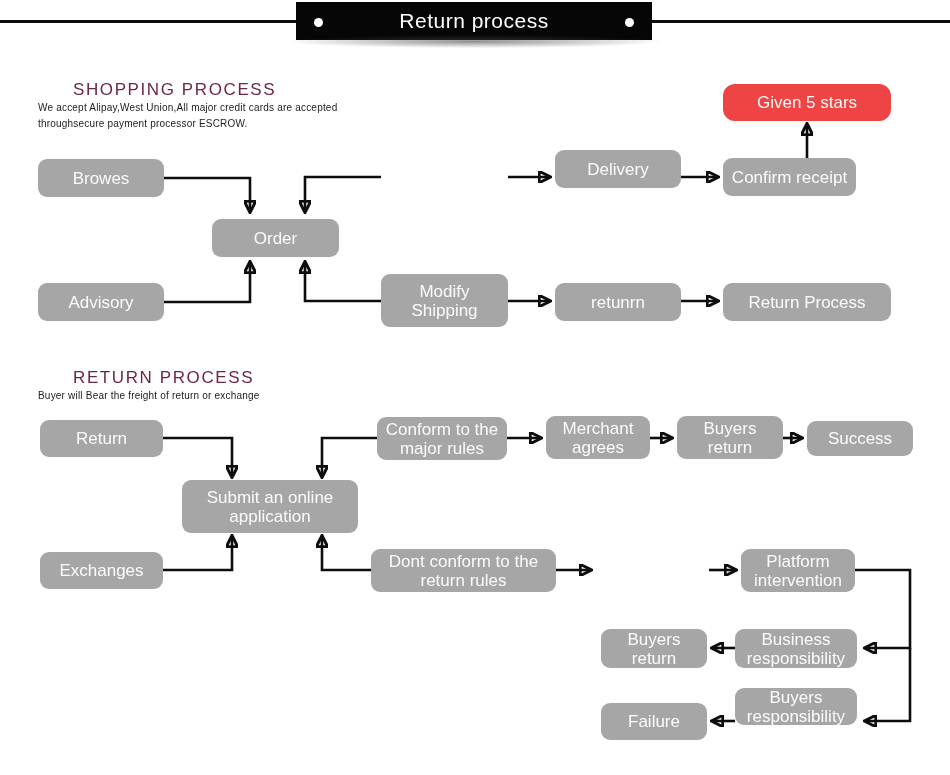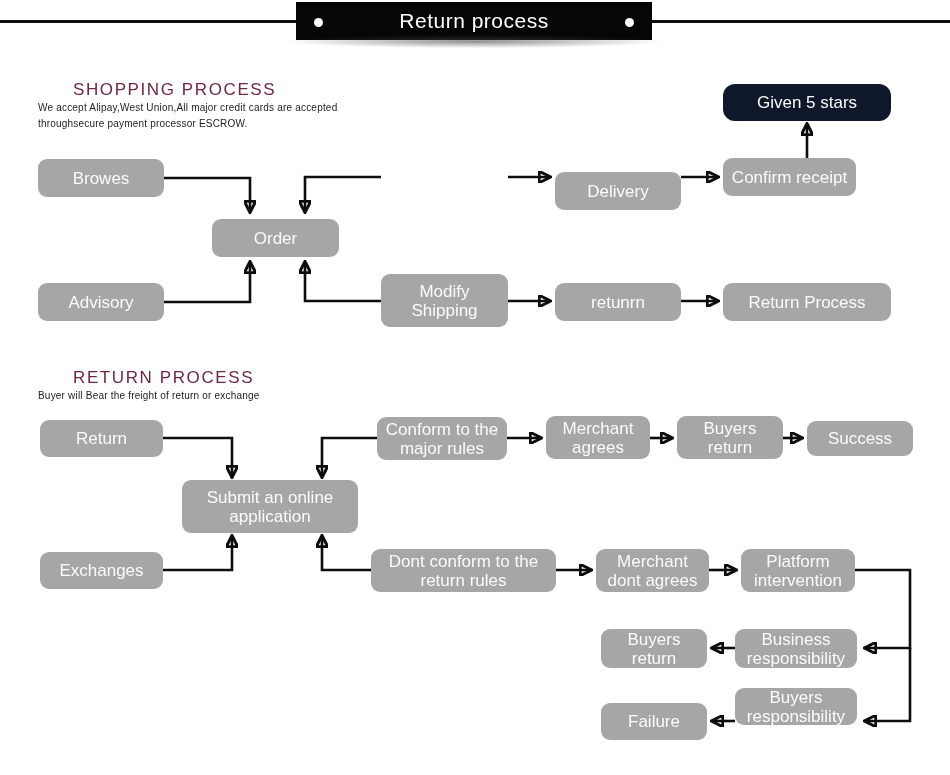--- a/index.html
+++ b/index.html
@@ -46,21 +46,21 @@
   }
   
   .node{
     position:absolute;z-index:4;
     background:#a6a6a6;border-radius:9px;
     color:#fbfbfb;font-size:17px;line-height:19px;
     display:flex;align-items:center;justify-content:center;
     text-align:center;box-sizing:border-box;padding:2px 4px;
   }
   .node.accent{
-    background:#0f172a;border-radius:12px;
+    background:#ef4444;border-radius:12px;
   }
   
   #arrows{
     position:absolute;left:0;top:0;z-index:2;pointer-events:none;
   }
   #arrows path{
     fill:none;stroke:#0d0d0d;stroke-width:2.6px;
   }
 </style>
 </head>
@@ -106,39 +106,38 @@
     <path d="M735,648 H713" marker-end="url(#ah)"></path>
     <path d="M735,721 H713" marker-end="url(#ah)"></path>
   </svg>
 
   <div class="section-heading" style="left:37px;top:80px">SHOPPING PROCESS</div>
   <div class="section-sub" style="left:38px;top:102px">We accept Alipay,West Union,All major credit cards are accepted</div>
   <div class="section-sub" style="left:38px;top:118px">throughsecure payment processor ESCROW.</div>
 
   <div class="node accent" style="left:723px;top:84px;width:168px;height:37px">Given 5 stars</div>
   <div class="node" style="left:38px;top:159px;width:126px;height:38px">Browes</div>
-  <div class="node" style="left:555px;top:172px;width:126px;height:38px">Delivery</div>
+  <div class="node" style="left:555px;top:150px;width:126px;height:38px">Delivery</div>
   <div class="node" style="left:723px;top:158px;width:133px;height:38px">Confirm receipt</div>
   <div class="node" style="left:212px;top:219px;width:127px;height:38px">Order</div>
   <div class="node" style="left:38px;top:283px;width:126px;height:38px">Advisory</div>
   <div class="node" style="left:381px;top:274px;width:127px;height:53px">Modify Shipping</div>
   <div class="node" style="left:555px;top:283px;width:126px;height:38px">retunrn</div>
   <div class="node" style="left:723px;top:283px;width:168px;height:38px">Return Process</div>
 
   <div class="section-heading" style="left:37px;top:368px">RETURN PROCESS</div>
   <div class="section-sub" style="left:38px;top:390px">Buyer will Bear the freight of return or exchange</div>
 
   <div class="node" style="left:40px;top:420px;width:123px;height:37px">Return</div>
   <div class="node" style="left:377px;top:417px;width:130px;height:43px">Conform to the major rules</div>
   <div class="node" style="left:546px;top:416px;width:104px;height:43px">Merchant agrees</div>
   <div class="node" style="left:677px;top:416px;width:106px;height:43px">Buyers return</div>
   <div class="node" style="left:807px;top:421px;width:106px;height:35px">Success</div>
   <div class="node" style="left:182px;top:480px;width:176px;height:53px">Submit an online application</div>
   <div class="node" style="left:40px;top:552px;width:123px;height:37px">Exchanges</div>
   <div class="node" style="left:371px;top:549px;width:185px;height:43px">Dont conform to the return rules</div>
-  <div class="node" style="left:596px;top:549px;width:113px;height:43px">Merchant dont agrees</div>
   <div class="node" style="left:741px;top:549px;width:114px;height:43px">Platform intervention</div>
   <div class="node" style="left:601px;top:629px;width:106px;height:39px">Buyers return</div>
   <div class="node" style="left:735px;top:629px;width:122px;height:39px">Business responsibility</div>
   <div class="node" style="left:601px;top:703px;width:106px;height:37px">Failure</div>
   <div class="node" style="left:735px;top:688px;width:122px;height:37px">Buyers responsibility</div>
 
 </div>
 
 </body></html>

